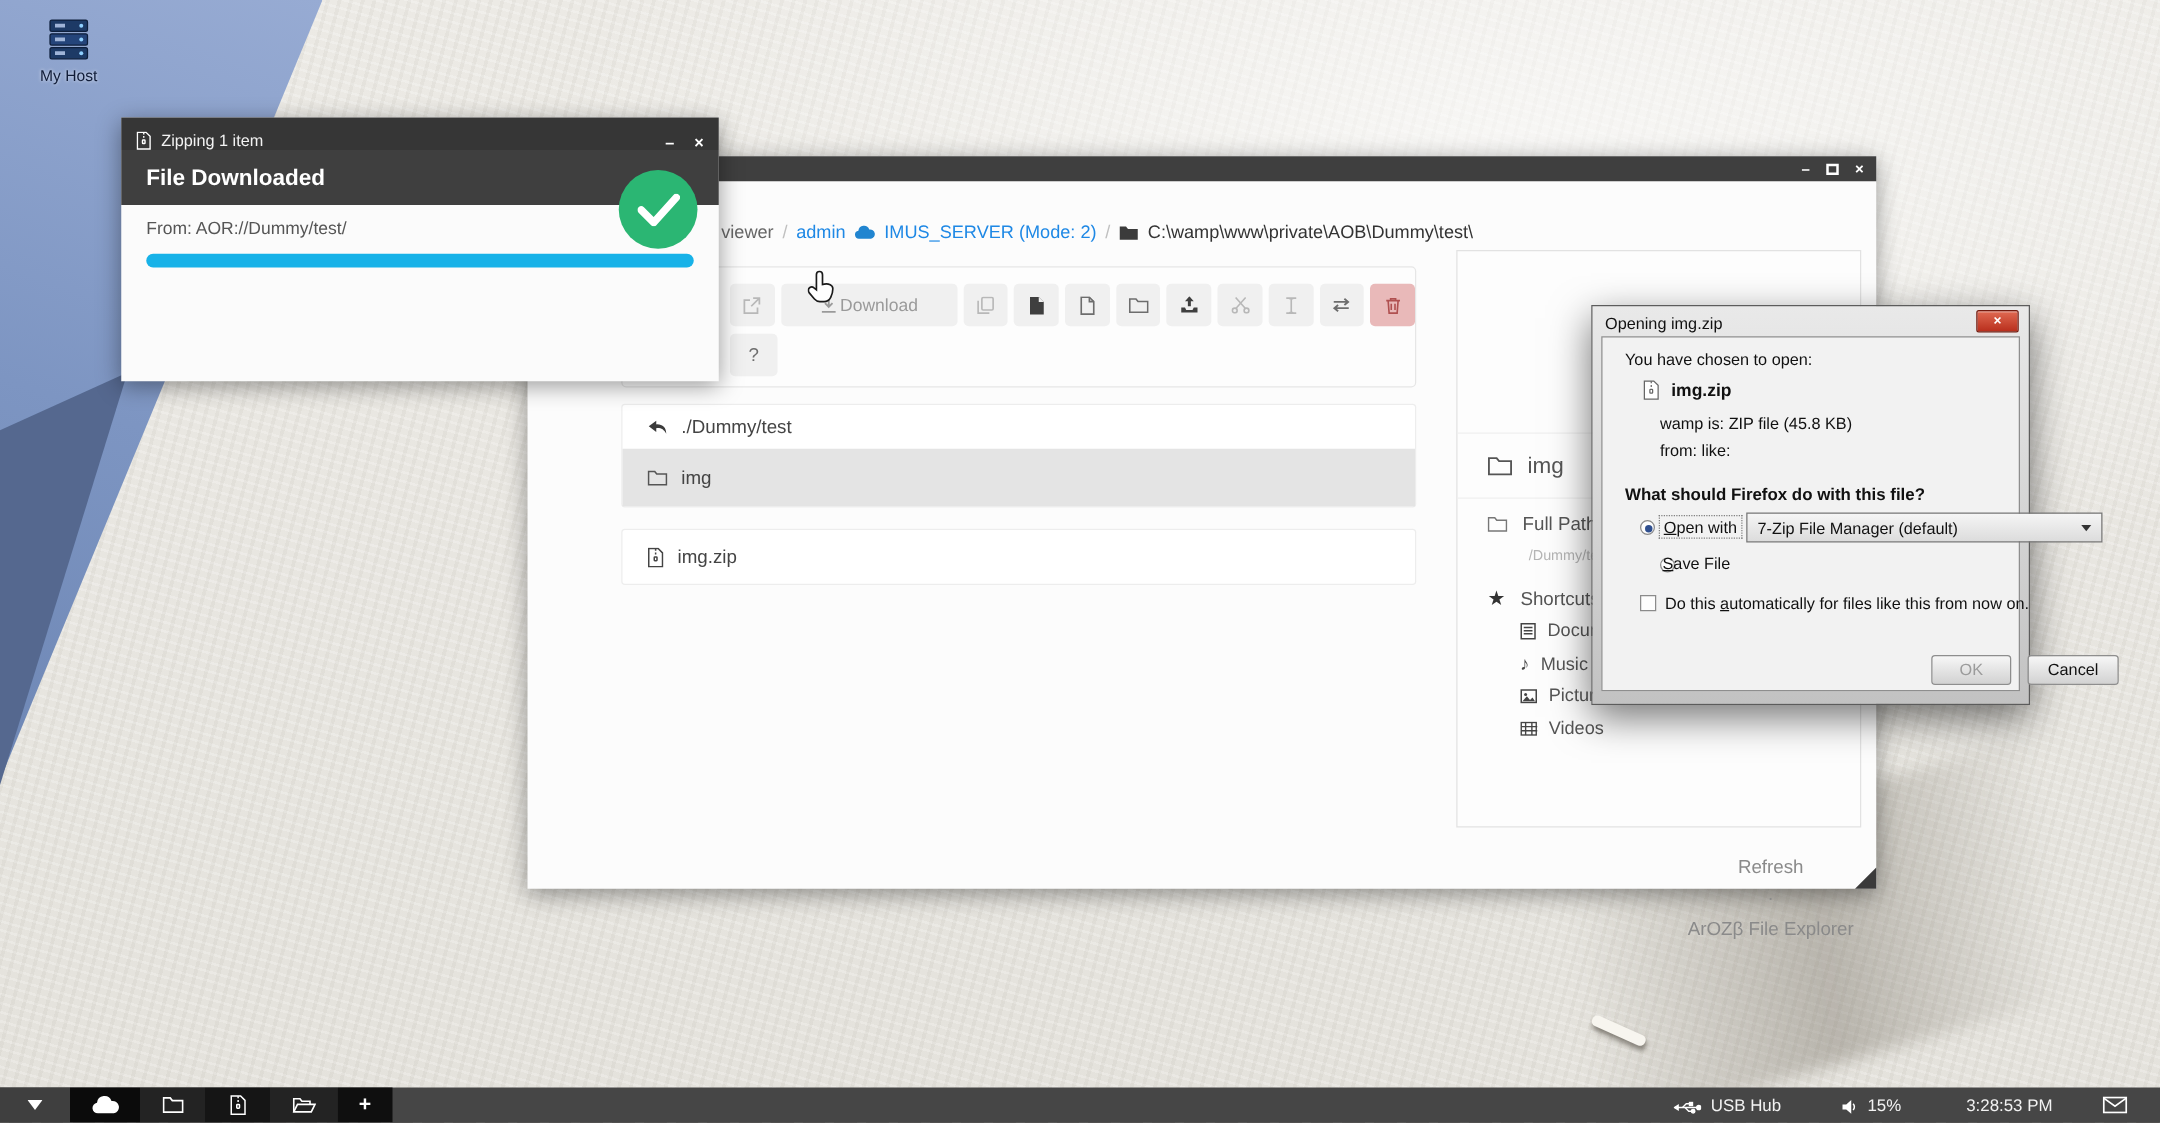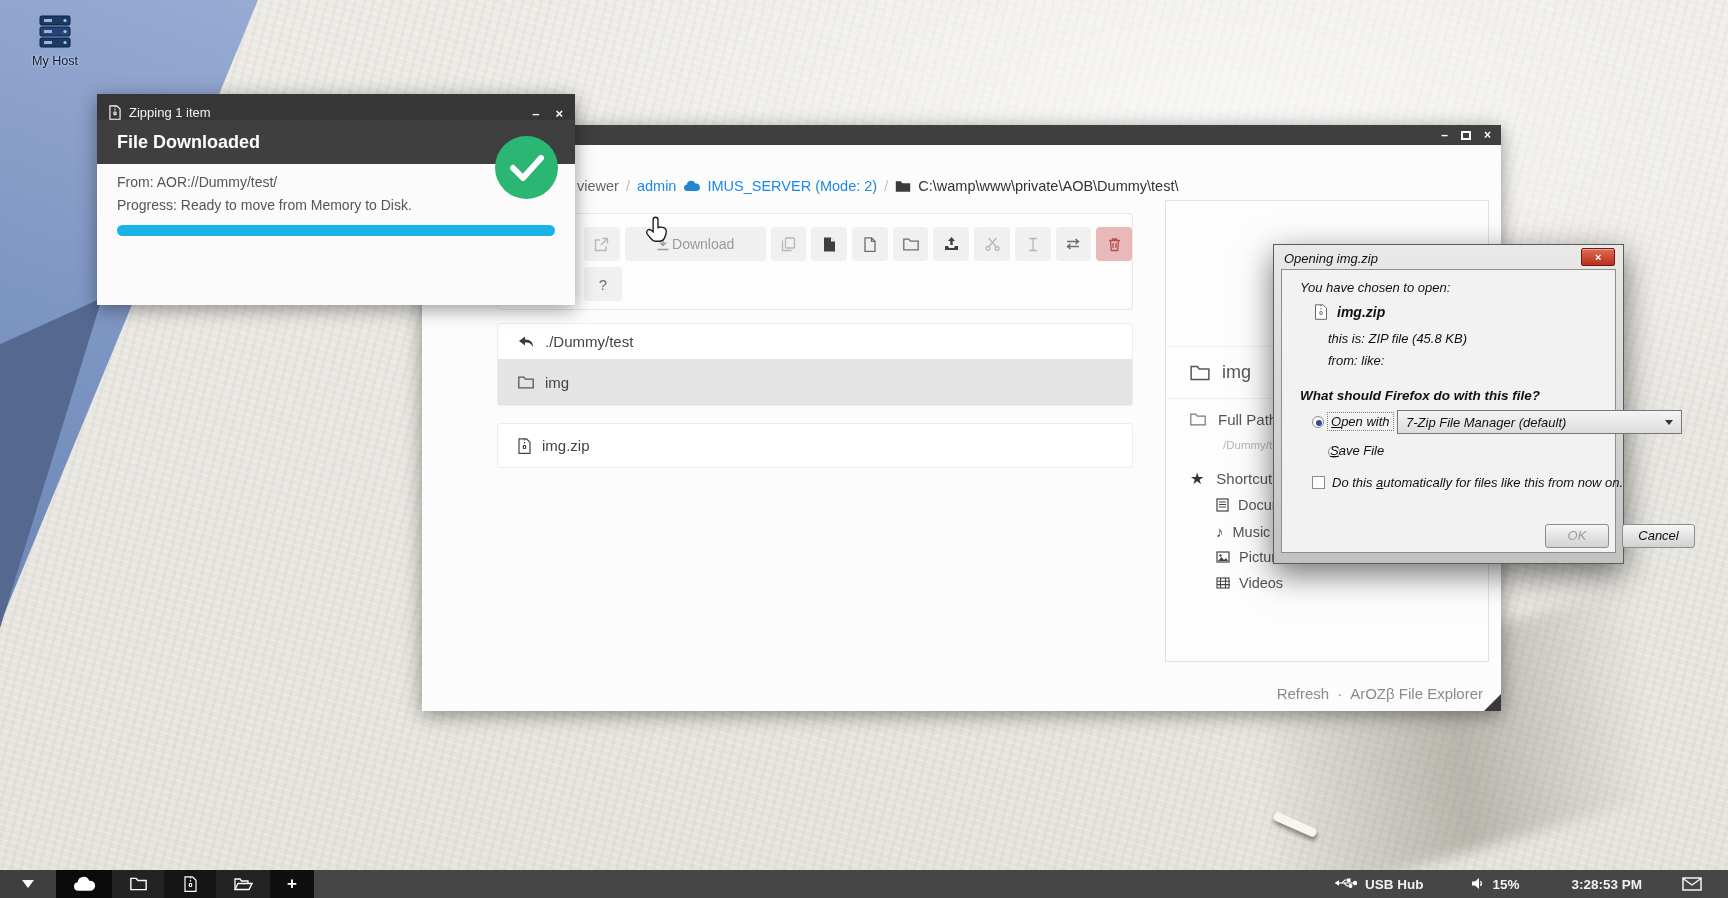--- a/index.html
+++ b/index.html
@@ -73,28 +73,28 @@
     background:#fdfdfd;}
   .sp-imgrow{position:absolute;left:0;top:145px;width:100%;height:53px;border-top:1px solid #efefef;
     border-bottom:1px solid #efefef;display:flex;align-items:center;padding-left:24px;gap:12px;
     font-size:18px;color:#555;}
   .sp-line{position:absolute;display:flex;align-items:center;gap:12px;font-size:15px;color:#555;}
   .sp-path{position:absolute;left:57px;top:238px;font-size:11.5px;color:#b5b5b5;white-space:nowrap;}
   .sp-star{color:#333;font-size:16px;}
   .sp-item{position:absolute;display:flex;align-items:center;gap:9px;font-size:14.5px;color:#555;
     cursor:pointer;white-space:nowrap;}
   .exp-footer{position:absolute;right:18px;top:540px;font-size:15px;color:#8a8a8a;display:flex;
-    align-items:center;gap:8px;}
+    align-items:center;gap:8px;flex-direction:column;}
   .exp-footer .rf{cursor:pointer;}
   .resize-handle{position:absolute;right:0;bottom:0;width:0;height:0;
     border-left:17px solid transparent;border-bottom:17px solid #3a3a3a;}
   
   .dialog{position:absolute;left:1273px;top:244px;width:351px;height:320px;z-index:40;
     background:linear-gradient(180deg,#e9e9e9,#c2c2c2);border:1px solid #5c5c5c;
-    box-shadow:0 10px 30px rgba(0,0,0,.55);font-style:italic;}
+    box-shadow:0 10px 30px rgba(0,0,0,.55);}
   .dlg-title{height:24px;display:flex;align-items:center;padding:2px 10px 0 10px;font-size:13px;color:#111;}
   .dlg-close{position:absolute;right:8px;top:3px;width:34px;height:18px;border-radius:2px;
     background:linear-gradient(180deg,#e5ante 0%,#c0392b 100%);
     background:linear-gradient(180deg,#e06a52,#b92f1d);border:1px solid #731a0e;color:#fff;
     font-size:11px;font-weight:bold;text-align:center;line-height:17px;cursor:pointer;
     box-shadow:inset 0 1px 0 rgba(255,255,255,.4);}
   .dlg-client{position:relative;margin:0 7px 8px 7px;height:284px;border:1px solid #8e8e8e;
     background:#f2f2f2;font-size:13px;color:#111;}
   .dlg-abs{position:absolute;white-space:nowrap;}
   .dlg-bold{font-weight:bold;}
@@ -120,21 +120,21 @@
   .taskbar{position:absolute;left:0;top:870px;width:1728px;height:28px;background:#464646;z-index:50;
     display:flex;align-items:stretch;color:#f2f2f2;font-size:13.5px;}
   .tk-btn{display:flex;align-items:center;justify-content:center;cursor:pointer;}
   .tk-caret{width:56px;background:#3f3f3f;}
   .tk-cloud{width:56px;background:#0b0b0b;}
   .tk-folder{width:52px;background:#232323;}
   .tk-zip{width:52px;background:#151515;}
   .tk-fopen{width:54px;background:#232323;}
   .tk-plus{width:44px;background:#0f0f0f;font-size:17px;font-weight:bold;color:#fff;}
   .tk-right{margin-left:auto;display:flex;align-items:center;padding-right:26px;}
-  .tk-item{display:flex;align-items:flex-start;gap:8px;cursor:pointer;font-weight:bold;}
+  .tk-item{display:flex;align-items:flex-end;gap:8px;cursor:pointer;}
   .tk-sp1{margin-left:48px;} .tk-sp2{margin-left:52px;} .tk-sp3{margin-left:40px;}
   
   .cursor{position:absolute;left:646px;top:216px;z-index:60;pointer-events:none;}
   svg{display:block;}
 </style>
 </head>
 <body>
 
 <div id="screen">
   <div class="sky"></div>
@@ -388,21 +388,20 @@
       </span>
       <span class="t">Zipping 1 item</span>
       <span class="wctrl">
         <span>–</span>
         <span>×</span>
       </span>
     </div>
     <div class="zip-head">File Downloaded</div>
     <div class="zip-body">
       <div class="ln">From: AOR://Dummy/test/</div>
-      <div class="ln">Progress: Ready to move from Memory to Disk.</div>
       <div class="zip-prog"></div>
     </div>
     <div class="zip-check">
       <svg width="34" height="26" viewBox="0 0 34 26">
           <polyline points="3,13 13,23 31,3" fill="none" stroke="#fff" stroke-width="6" stroke-linecap="round" stroke-linejoin="round"></polyline>
         </svg>
     </div>
   </div>
 
   <div class="dialog">
@@ -416,21 +415,21 @@
         <span>
           <svg width="14" height="16" viewBox="0 0 13 16" stroke="#666" fill="#fff" stroke-width="1">
             <path d="M1 .8h7.5L12 4.3v11H1z"></path>
               <path d="M6.5 1v6" stroke-dasharray="1.6 1.4" fill="none"></path>
               <rect x="5.4" y="7.5" width="2.2" height="3" rx=".5" fill="none"></rect>
             </svg>
         </span>
         <span class="dlg-bold" style="font-size:14px;">img.zip</span>
       </div>
       <div class="dlg-abs" style="left:46px;top:61px;">
-        <span>this is:</span>
+        <span>wamp is:</span>
         <span>ZIP file (45.8 KB)</span>
       </div>
       <div class="dlg-abs" style="left:46px;top:83px;">
         <span>from:</span>
         <span>like:</span>
       </div>
       <div class="dlg-abs dlg-bold" style="left:18px;top:118px;font-size:13.5px;">What should Firefox do with this file?</div>
 
       <span class="radio on dlg-abs" style="left:30px;top:146px;"></span>
       <div class="dlg-abs focus-dotted" style="left:46px;top:143px;">

